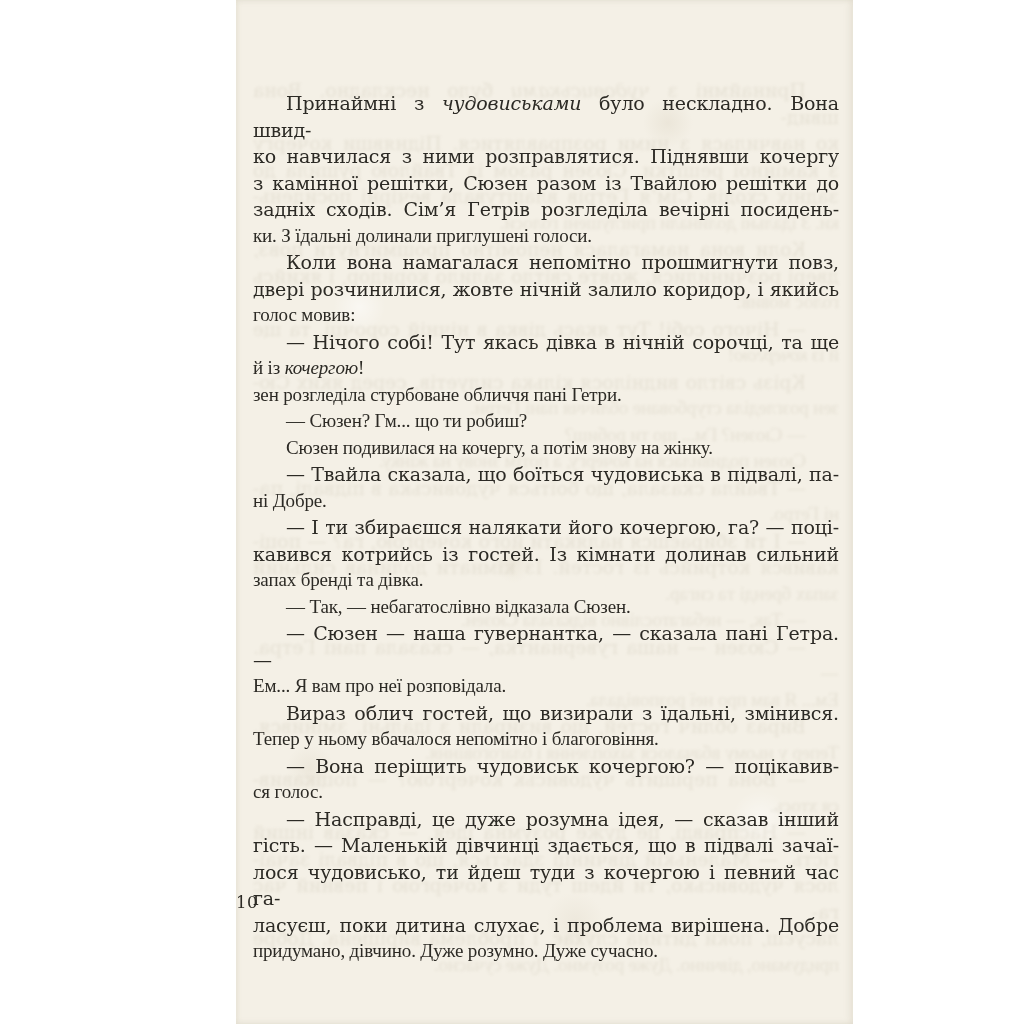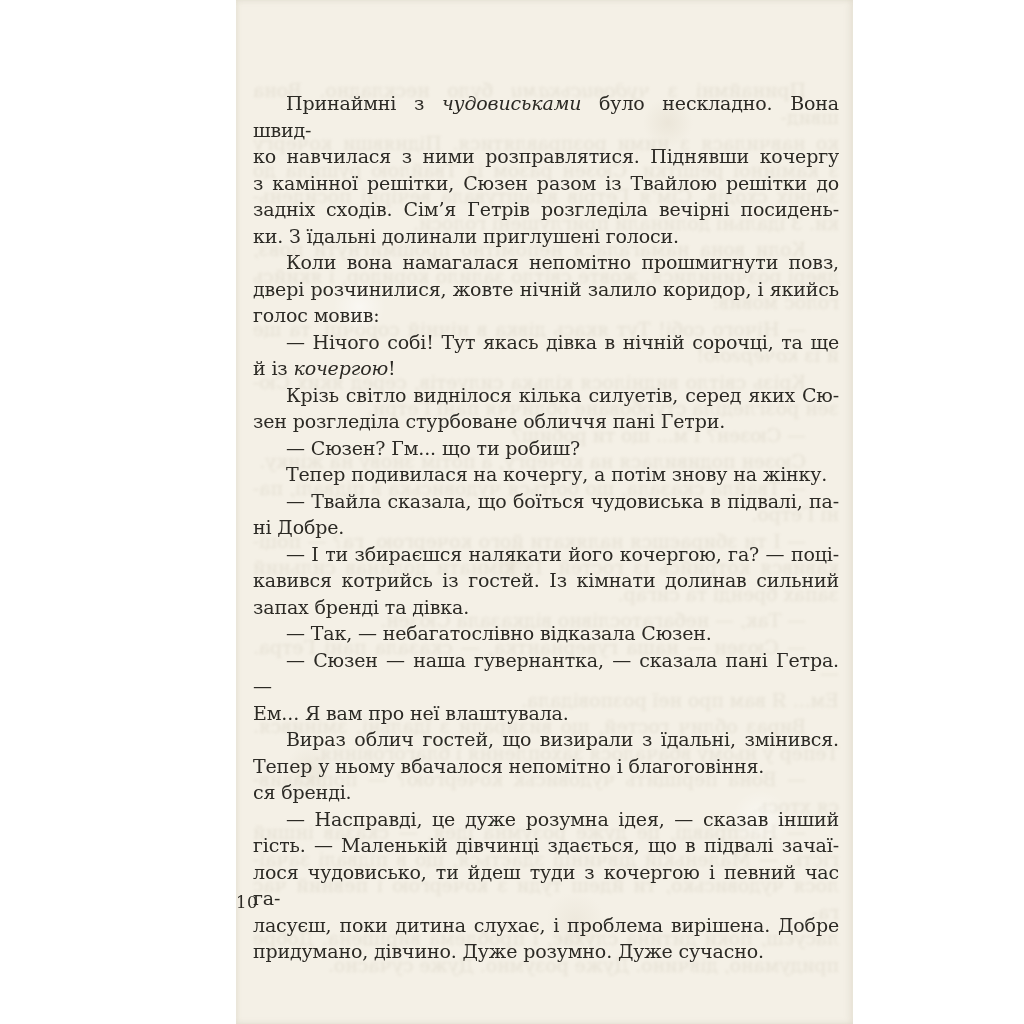--- a/index.html
+++ b/index.html
@@ -55,21 +55,21 @@
   }
   .line {
     font-size: 19px;
     line-height: 26.5px;
     letter-spacing: -0.15px;
     text-align: justify;
     text-align-last: justify;
     white-space: normal;
   }
   .line.first { text-indent: 33px; }
-  .line.last  { text-align-last: left; }
+  .line.last  { text-align-last: left; font-family: Liberation Serif, serif; }
   .page-number {
     position: absolute;
     left: 0;
     top: 893px;
     width: 100%;
     text-align: left;
     font-size: 16.5px;
     color: var(--ink, #2c2a25);
     letter-spacing: 0.5px;
   }
@@ -149,51 +149,51 @@
         <div>
           <div class="line first">Коли вона намагалася непомітно прошмигнути повз,</div>
           <div class="line">двері розчинилися, жовте нічній залило коридор, і якийсь</div>
           <div class="line last">голос мовив:</div>
         </div>
         <div>
           <div class="line first">— Нічого собі! Тут якась дівка в нічній сорочці, та ще</div>
           <div class="line last">й із <i>кочергою</i>!</div>
         </div>
         <div>
-          <div class="line first">Крізь світло виднілося кілька силуетів, серед яких Сю-</div>
           <div class="line last">зен розгледіла стурбоване обличчя пані Гетри.</div>
         </div>
         <div>
           <div class="line first last">— Сюзен? Гм... що ти робиш?</div>
         </div>
         <div>
-          <div class="line first last">Тепер подивилася на кочергу, а потім знову на жінку.</div>
+          <div class="line first last">Сюзен подивилася на кочергу, а потім знову на жінку.</div>
         </div>
         <div>
           <div class="line first">— Твайла сказала, що боїться чудовиська в підвалі, па-</div>
           <div class="line last">ні Добре.</div>
         </div>
         <div>
           <div class="line first">— І ти збираєшся налякати його кочергою, га? — поці-</div>
           <div class="line">кавився котрийсь із гостей. Із кімнати долинав сильний</div>
           <div class="line last">запах бренді та дівка.</div>
         </div>
         <div>
           <div class="line first last">— Так, — небагатослівно відказала Сюзен.</div>
         </div>
         <div>
           <div class="line first">— Сюзен — наша гувернантка, — сказала пані Гетра. —</div>
-          <div class="line last">Ем... Я вам про неї влаштувала.</div>
+          <div class="line last">Ем... Я вам про неї розповідала.</div>
         </div>
         <div>
           <div class="line first">Вираз облич гостей, що визирали з їдальні, змінився.</div>
           <div class="line last">Тепер у ньому вбачалося непомітно і благоговіння.</div>
         </div>
         <div>
-          <div class="line last">ся бренді.</div>
+          <div class="line first">— Вона періщить чудовиськ кочергою? — поцікавив-</div>
+          <div class="line last">ся голос.</div>
         </div>
         <div>
           <div class="line first">— Насправді, це дуже розумна ідея, — сказав інший</div>
           <div class="line">гість. — Маленькій дівчинці здається, що в підвалі зачаї-</div>
           <div class="line">лося чудовисько, ти йдеш туди з кочергою і певний час га-</div>
           <div class="line">ласуєш, поки дитина слухає, і проблема вирішена. Добре</div>
           <div class="line last">придумано, дівчино. Дуже розумно. Дуже сучасно.</div>
         </div>
       </div>
     <div class="page-number">10</div>

